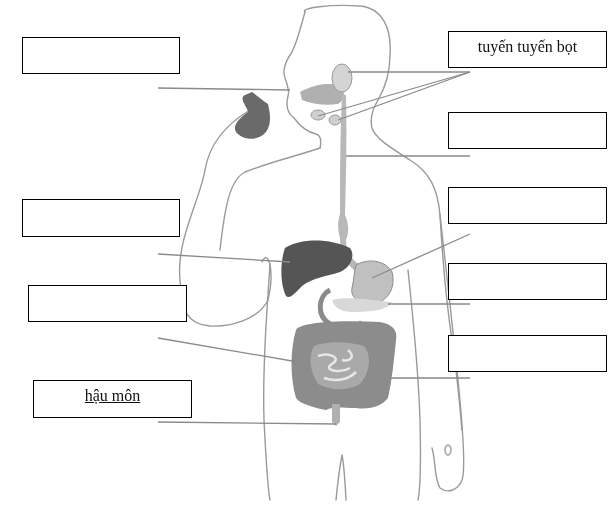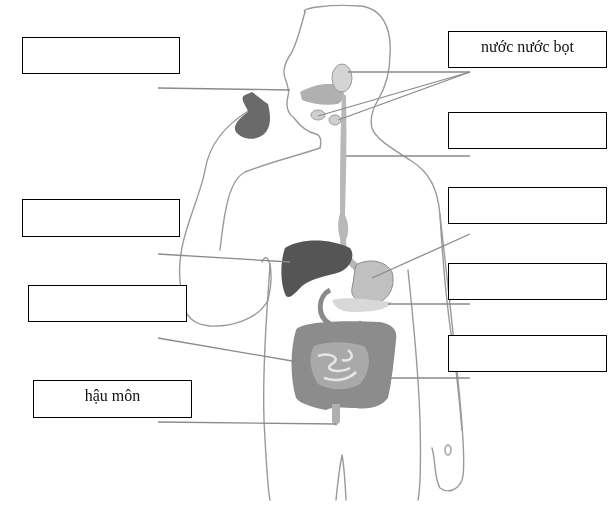--- a/index.html
+++ b/index.html
@@ -57,19 +57,19 @@
     <line x1="470" y1="304" x2="388" y2="304"></line>
     <line x1="158" y1="338" x2="298" y2="362"></line>
     <line x1="470" y1="378" x2="388" y2="378"></line>
     <line x1="158" y1="422" x2="336" y2="424"></line>
   </g>
 </svg>
 
 <div class="label-box" style="left:22px;top:37px;width:158px;height:37px;"></div>
 <div class="label-box" style="left:22px;top:199px;width:158px;height:38px;"></div>
 <div class="label-box" style="left:28px;top:285px;width:159px;height:37px;"></div>
-<div class="label-box" style="left:33px;top:380px;width:159px;height:38px;">hậu môn</div>
+<div class="label-box" style="left:33px;top:380px;width:159px;height:38px;text-decoration:underline;">hậu môn</div>
 
-<div class="label-box" style="left:448px;top:31px;width:159px;height:37px;">nước nước bọt</div>
+<div class="label-box" style="left:448px;top:31px;width:159px;height:37px;">tuyến tuyến bọt</div>
 <div class="label-box" style="left:448px;top:112px;width:159px;height:37px;"></div>
 <div class="label-box" style="left:448px;top:187px;width:159px;height:37px;"></div>
 <div class="label-box" style="left:448px;top:263px;width:159px;height:37px;"></div>
 <div class="label-box" style="left:448px;top:335px;width:159px;height:37px;"></div>
 
 </body></html>

